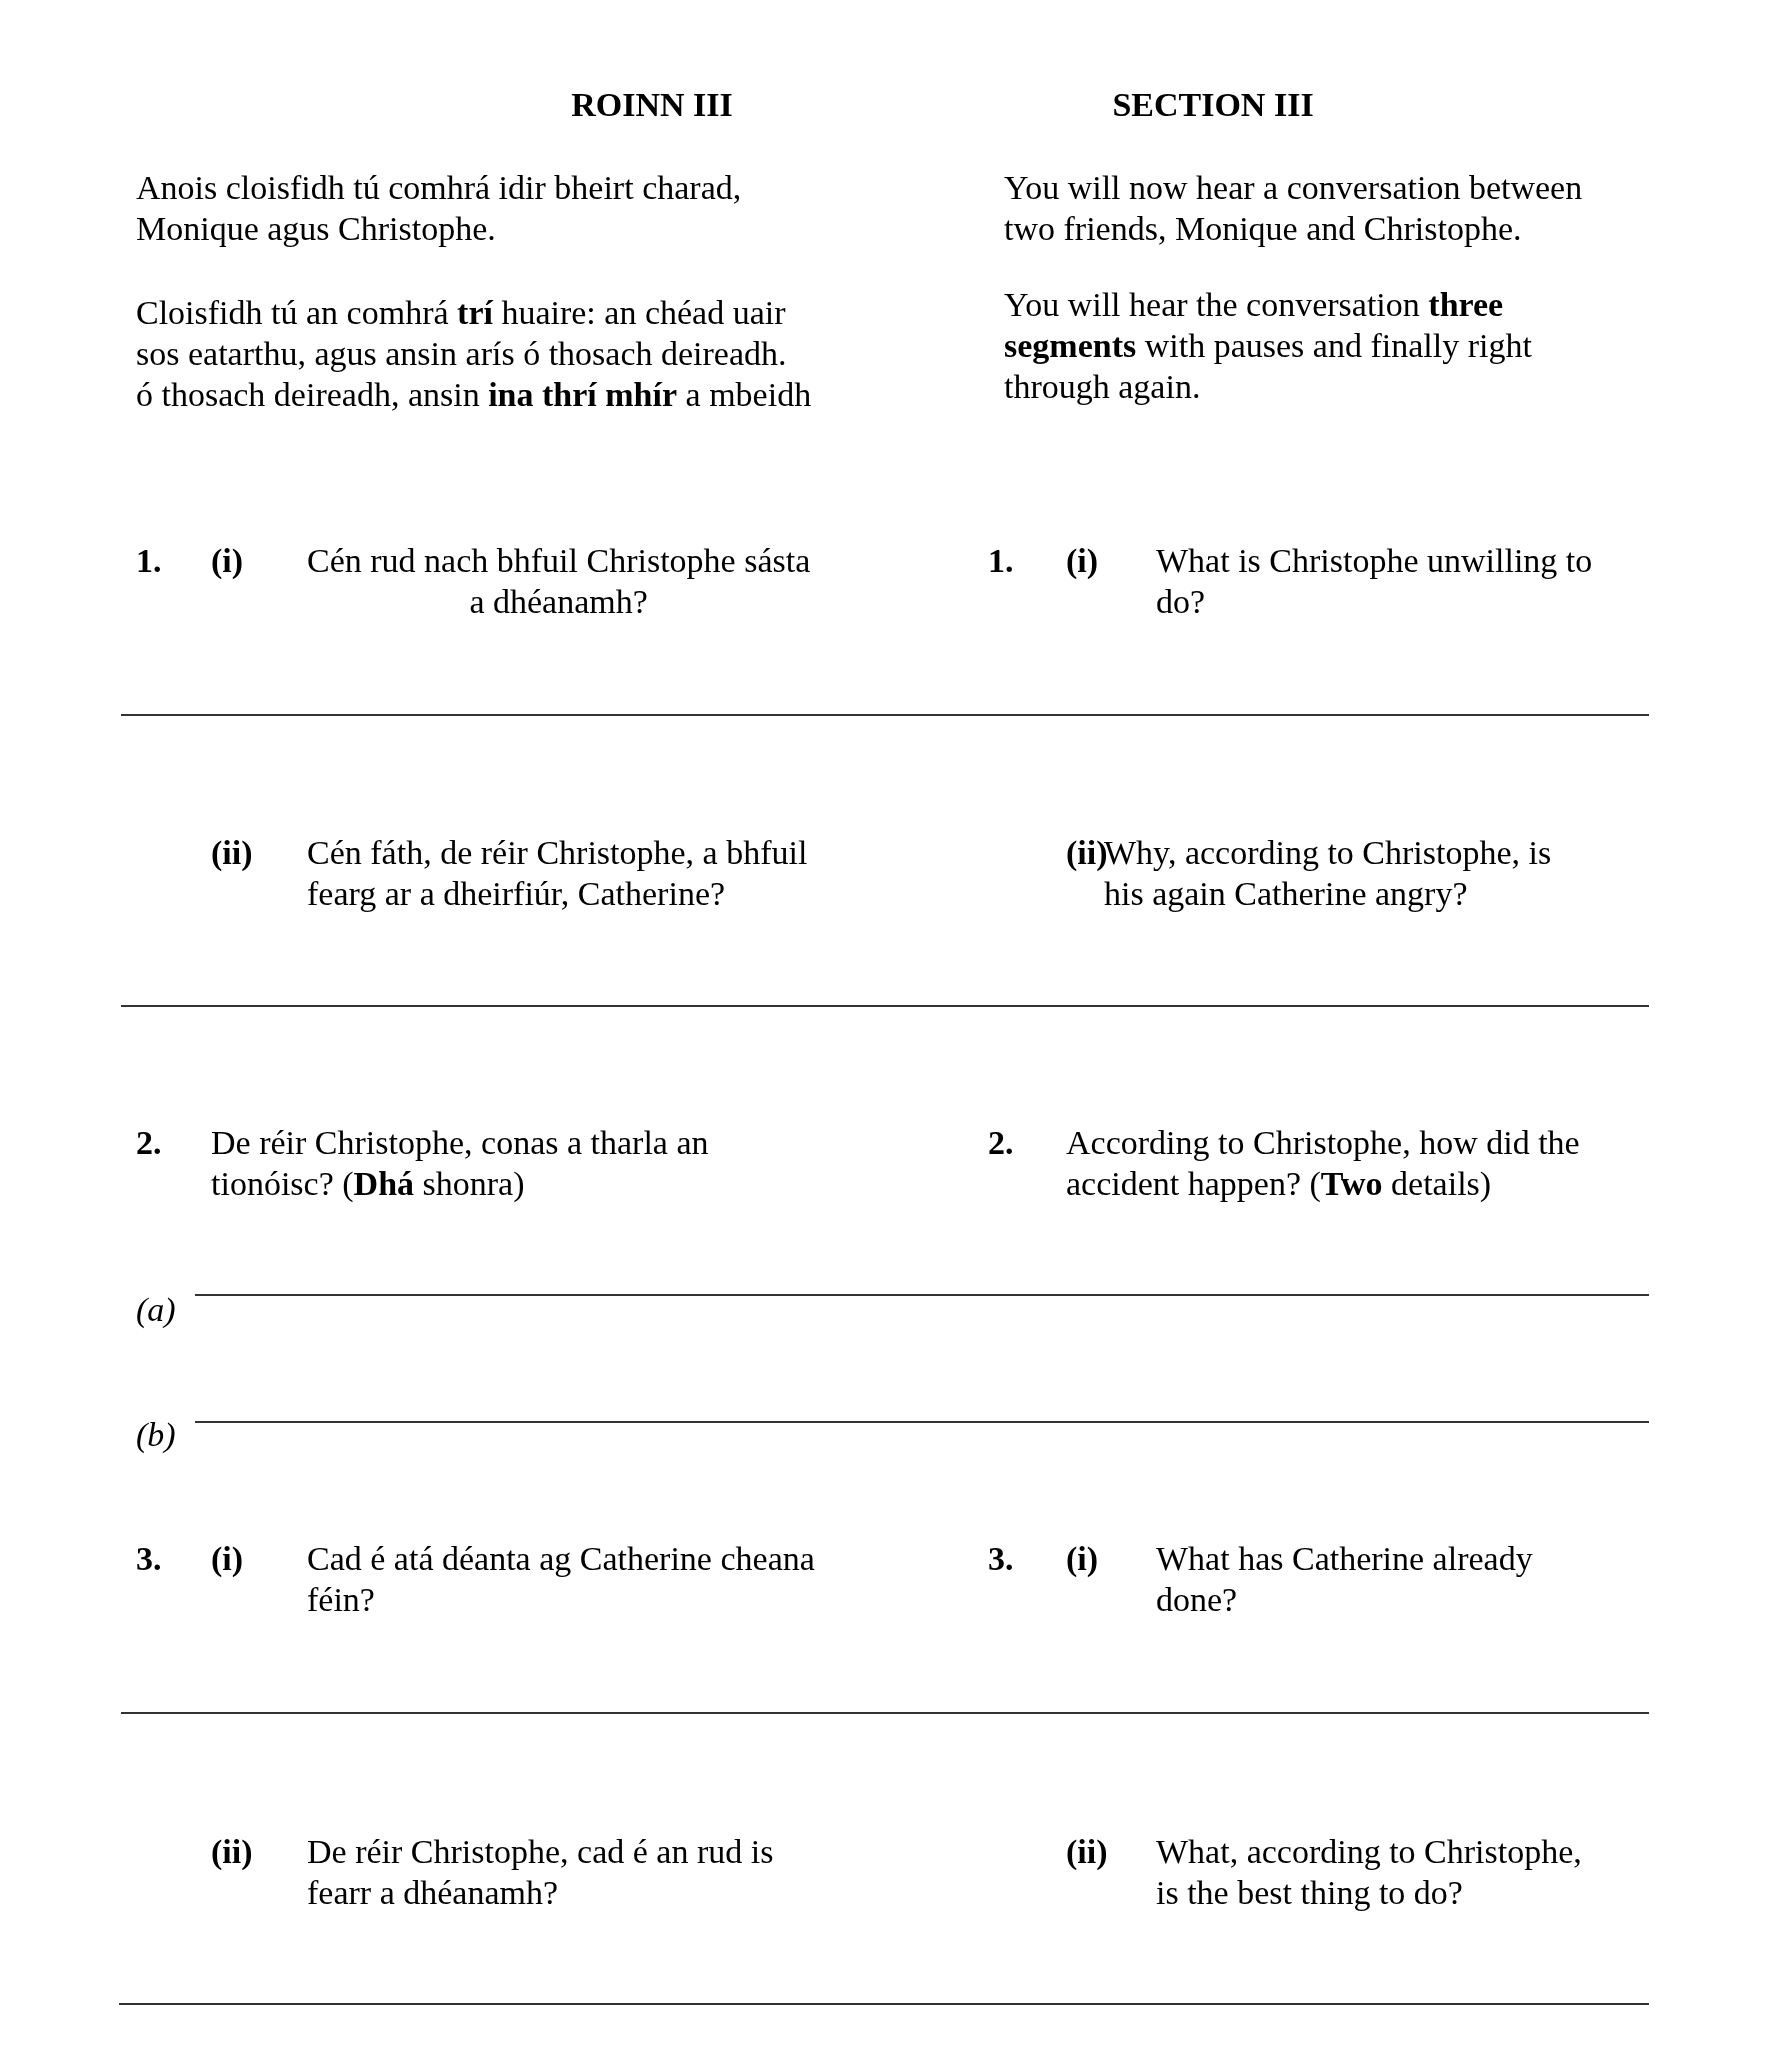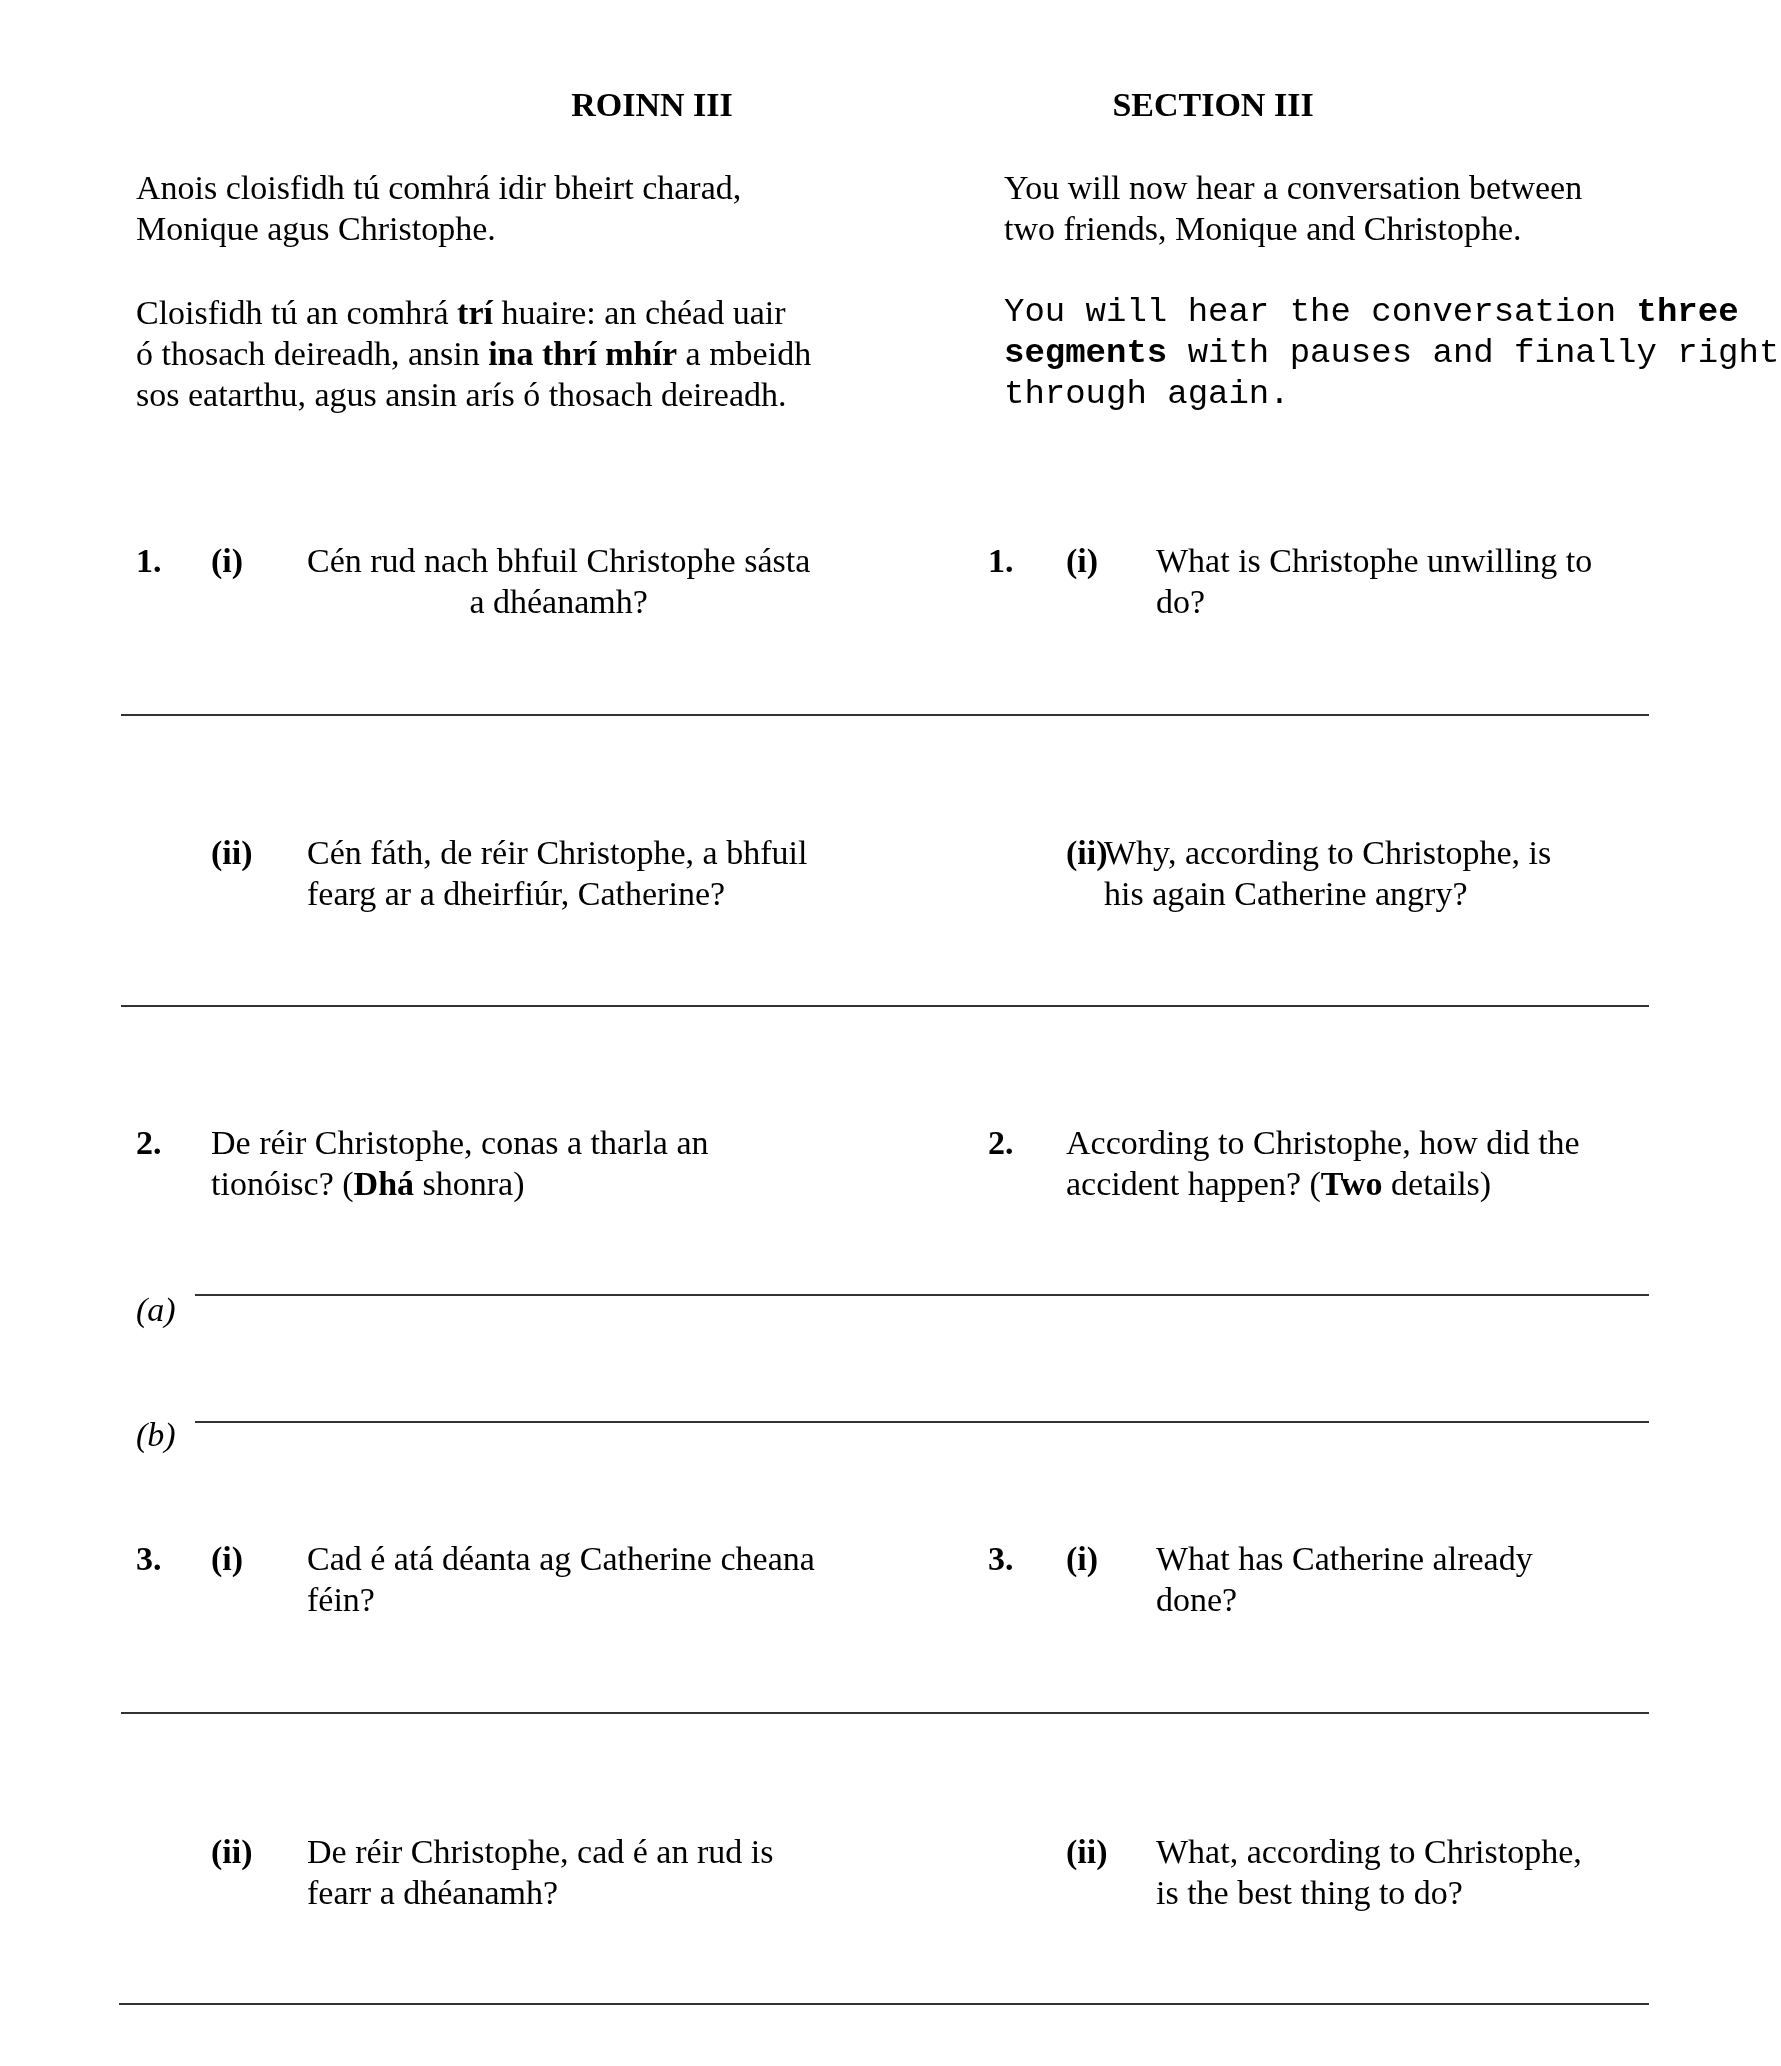--- a/index.html
+++ b/index.html
@@ -18,29 +18,29 @@
 
 <div class="abs heading" style="left:652px; top:52px;">ROINN III</div>
 <div class="abs heading" style="left:1213px; top:52px;">SECTION III</div>
 
 <div class="abs para" style="left:136px; top:135px;">
   <div>Anois cloisfidh tú comhrá idir bheirt charad,</div>
   <div>Monique agus Christophe.</div>
 </div>
 <div class="abs para" style="left:136px; top:260px;">
   <div><span>Cloisfidh tú an comhrá </span><b>trí</b><span> huaire: an chéad uair</span></div>
+  <div>sos eatarthu, agus ansin arís ó thosach deireadh.</div>
   <div><span>ó thosach deireadh, ansin </span><b>ina thrí mhír</b><span> a mbeidh</span></div>
-  <div>sos eatarthu, agus ansin arís ó thosach deireadh.</div>
 </div>
 
 <div class="abs para" style="left:1004px; top:135px;">
   <div>You will now hear a conversation between</div>
   <div>two friends, Monique and Christophe.</div>
 </div>
-<div class="abs para" style="left:1004px; top:260px;font-family:Liberation Mono, monospace;">
+<div class="abs para" style="left:1004px; top:252px;">
   <div><span>You will hear the conversation </span><b>three</b></div>
   <div><b>segments</b><span> with pauses and finally right</span></div>
   <div>through again.</div>
 </div>
 
 <div class="abs num" style="left:136px; top:508px;">1.</div>
 <div class="abs num" style="left:211px; top:508px;">(i)</div>
 <div class="abs para" style="left:307px; top:508px;text-align:center;">
   <div>Cén rud nach bhfuil Christophe sásta</div>
     <div>a dhéanamh?</div>

